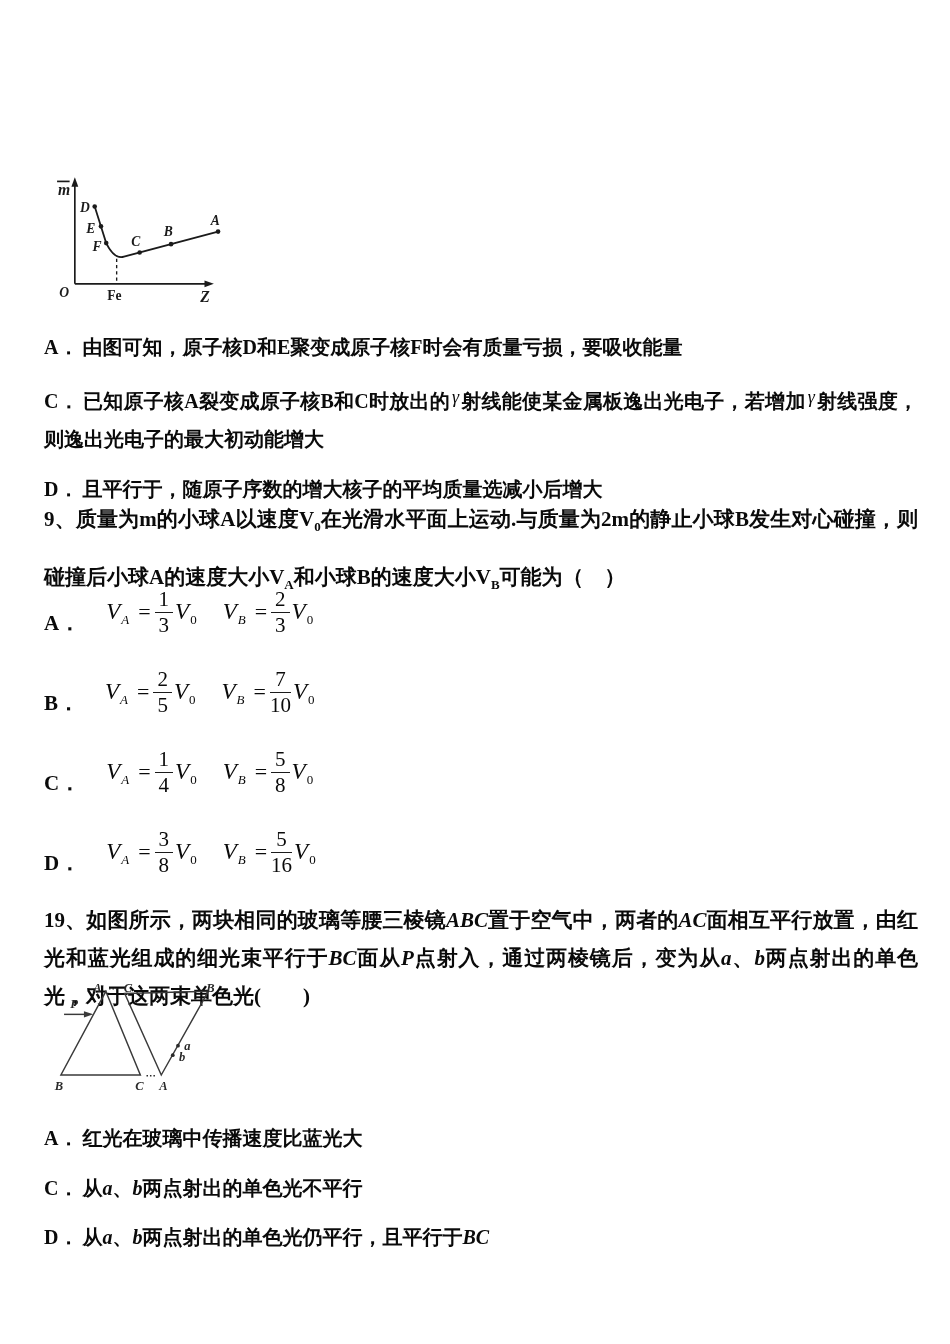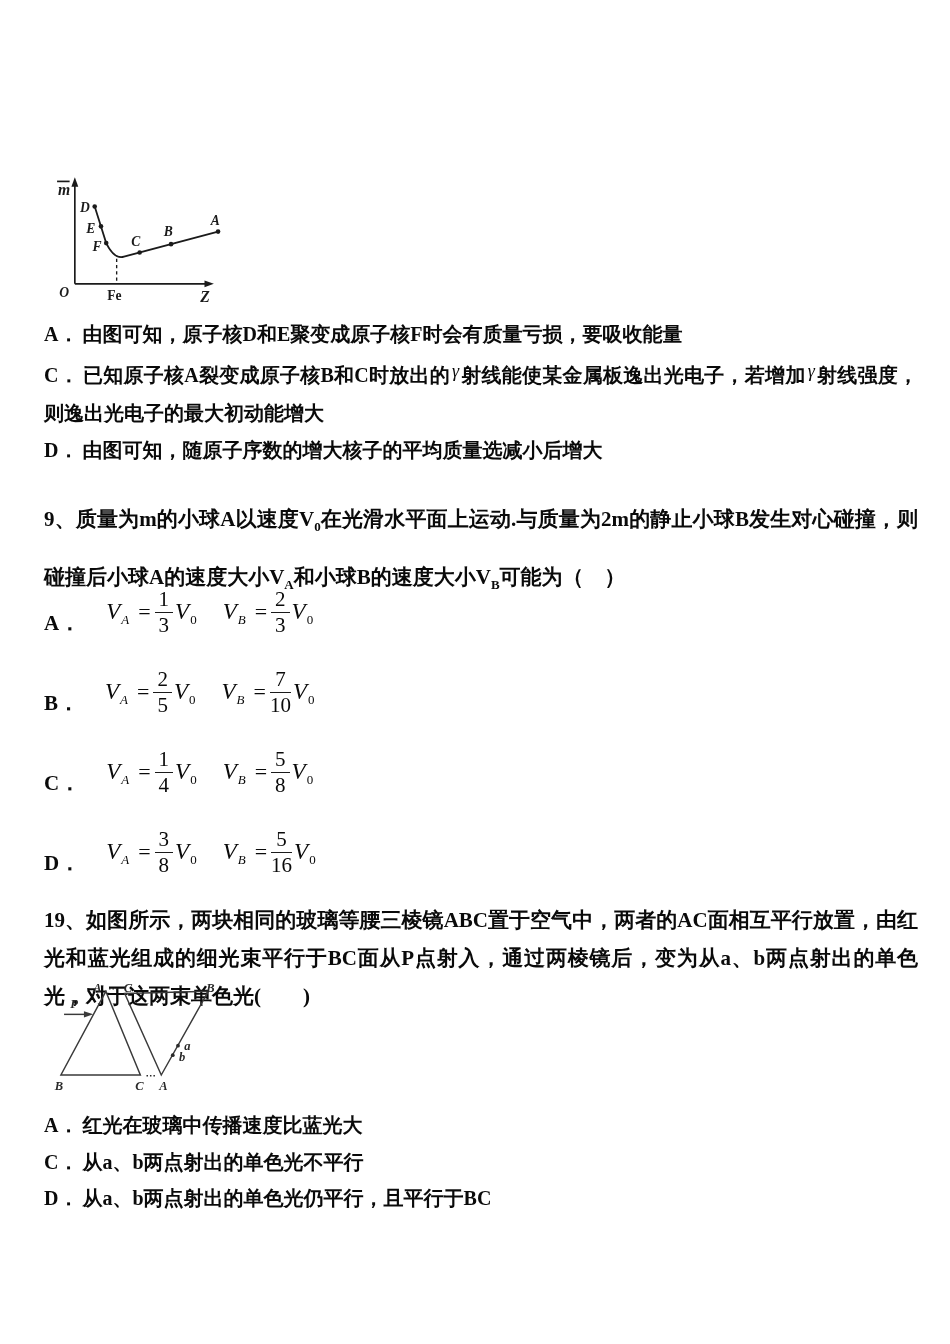--- a/index.html
+++ b/index.html
@@ -6,24 +6,24 @@
   body{width:950px;height:1344px;position:relative;overflow:hidden;
        font-family:"Liberation Serif","DejaVu Serif",serif;color:#0a0a0a;}
   .abs{position:absolute;}
   .para{text-align:justify;font-weight:700;}
   .stem{font-size:21px;}
   .q8stem{left:44px;top:88px;width:874px;line-height:41px;}
   .q8opts{left:44px;top:316px;width:874px;font-size:20px;line-height:37.4px;}
   .q9stem{left:44px;top:494px;width:874px;line-height:51px;}
   .q10stem{left:44px;top:901px;width:874px;line-height:38px;}
   .q10opts{left:44px;top:1107px;width:874px;font-size:20px;line-height:36.6px;}
-  .opt{font-weight:700;}
+  .opt{font-weight:700;margin-top:13px;}
   .lab{margin-right:4px;}
   .gamma{font-style:italic;font-weight:400;font-size:18px;vertical-align:5px;padding:0 2px;}
-  .it{}
+  .it{font-style:italic;}
   sub.n{font-size:13px;font-style:normal;}
   
   .q9row{position:absolute;left:44px;height:74px;display:flex;align-items:center;font-weight:400;}
   .q9row .lab9{font-weight:700;font-size:21px;align-self:flex-end;padding-bottom:12px;}
   .eq{margin-left:26px;font-size:22px;display:inline-flex;align-items:center;}
   .eq .V{font-style:italic;font-size:23px;}
   .eq .vsub{font-style:italic;font-size:13px;position:relative;top:8px;margin:0 1px 0 1px;}
   .eq .zsub{font-style:normal;font-size:13px;position:relative;top:8px;margin-left:1px;}
   .eq .eqs{margin:0 2px 0 8px;}
   .frac{display:inline-block;text-align:center;line-height:1.08;font-size:21px;margin:0 2px;vertical-align:middle;}
@@ -74,21 +74,21 @@
     <text x="108" y="61" class="figlab">B</text>
     <text x="153" y="51" class="figlab">A</text>
 
     <text x="54" y="122" class="figlab" style="font-style:normal">Fe</text>
     <text x="143" y="124" class="figlab" style="font-size:15px">Z</text>
   </svg>
 
   <div class="abs q8opts">
     <div class="para opt"><span class="lab">A．</span><span>由图可知，原子核D和E聚变成原子核F时会有质量亏损，要吸收能量</span></div>
     <div class="para opt"><span class="lab">C．</span><span>已知原子核A裂变成原子核B和C时放出的</span><span class="gamma">γ</span><span>射线能使某金属板逸出光电子，若增加</span><span class="gamma">γ</span><span>射线强度，则逸出光电子的最大初动能增大</span></div>
-    <div class="para opt"><span class="lab">D．</span><span>由图可知，随原子序数的增大核子的平均质量选减小后增大</span></div>
+    <div class="para opt"><span class="lab">D．</span><span>且平行于，随原子序数的增大核子的平均质量选减小后增大</span></div>
   </div>
 
   <div class="abs para stem q9stem">
     <span>9、质量为m的小球A以速度V</span><sub class="n">0</sub><span>在光滑水平面上运动.与质量为2m的静止小球B发生对心碰撞，则碰撞后小球A的速度大小V</span><sub class="n">A</sub><span>和小球B的速度大小V</span><sub class="n">B</sub><span>可能为（　）</span>
   </div>
 
   <div class="q9row" style="top:575px;">
     <span class="lab9">A．</span>
     <span class="eq">
         <span class="V">V</span>

